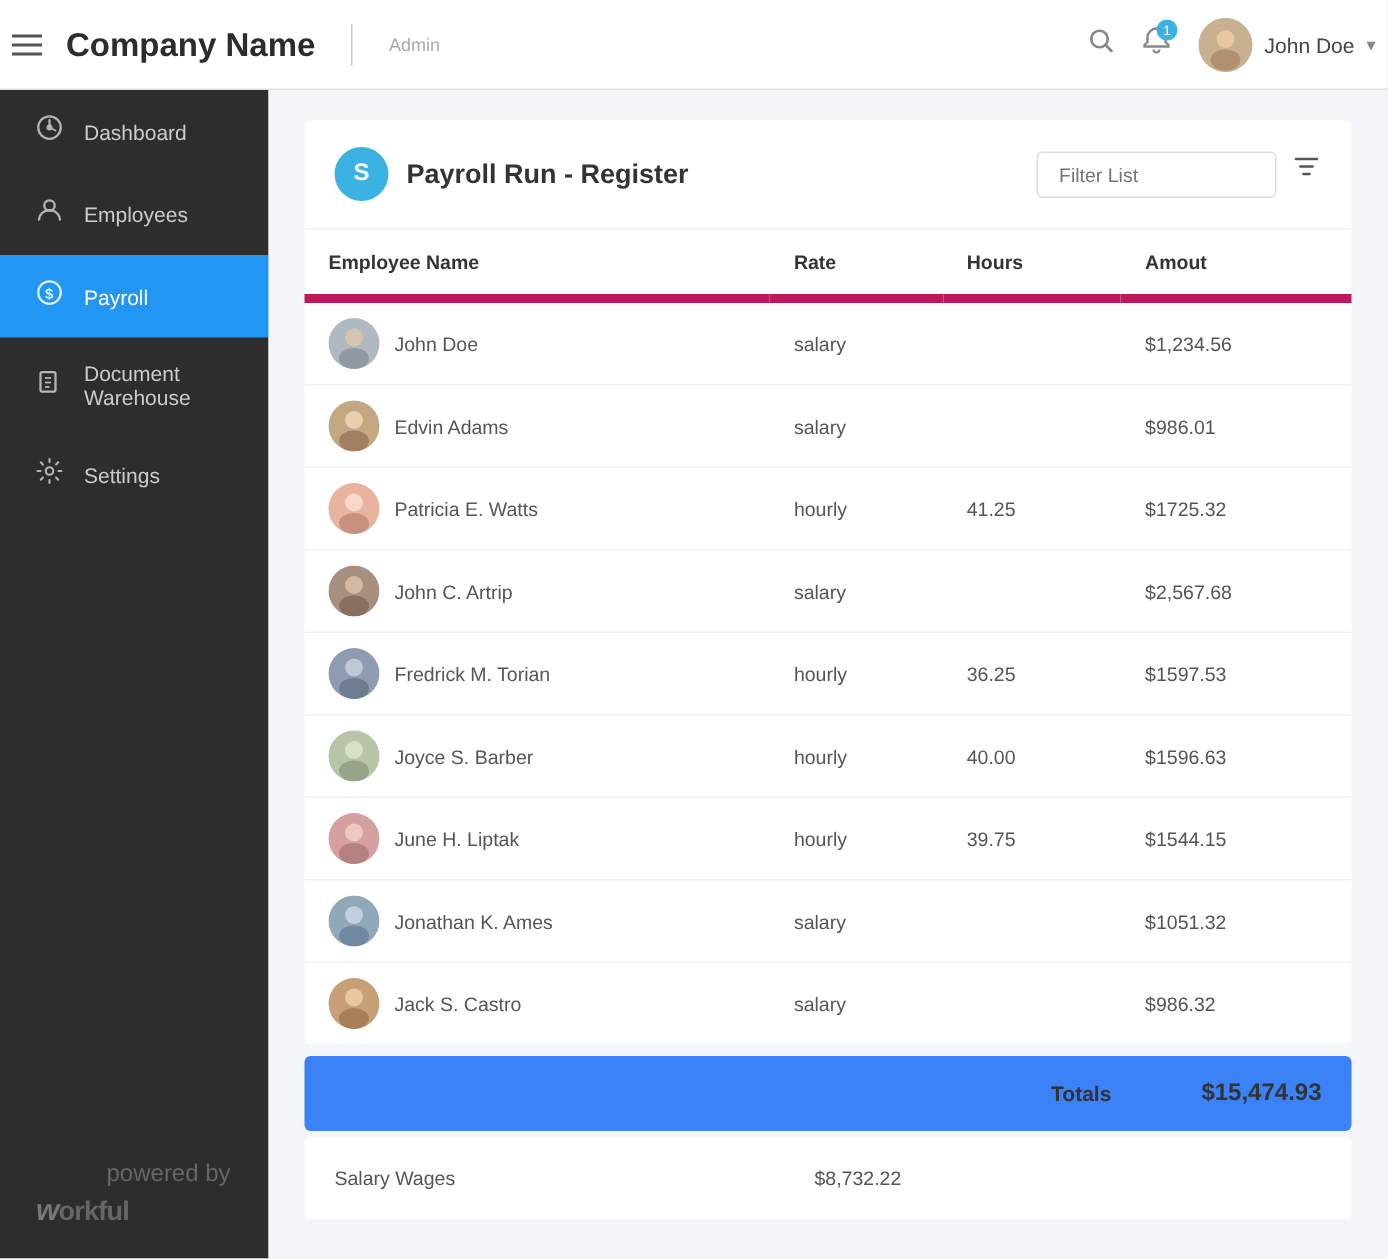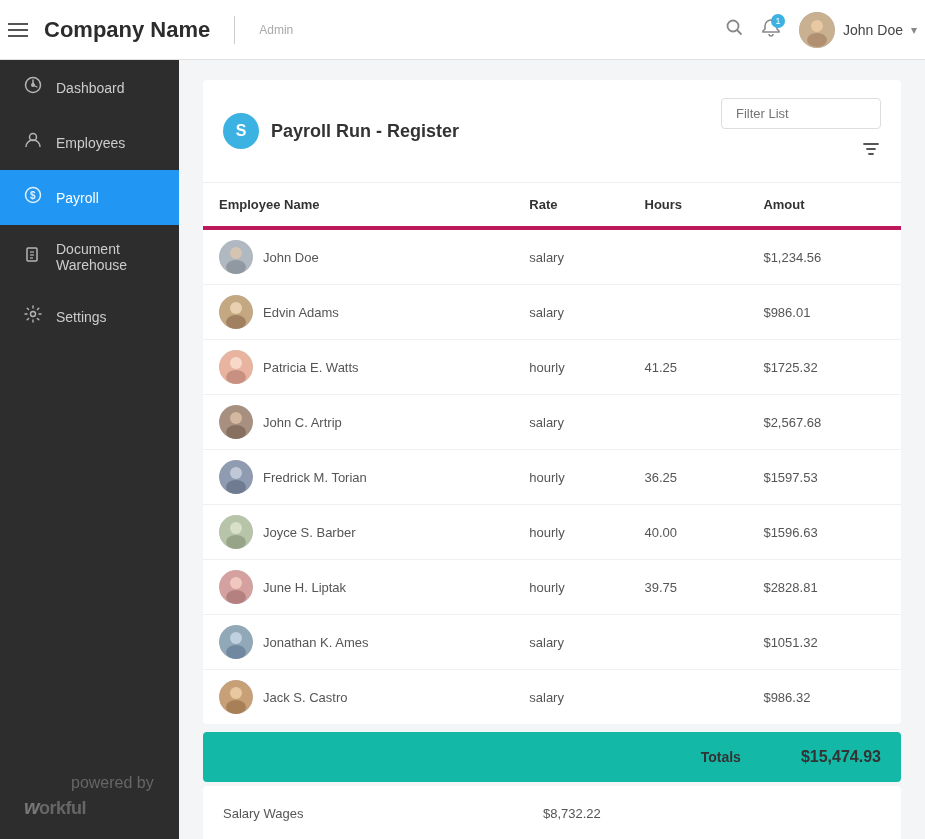--- a/index.html
+++ b/index.html
@@ -73,39 +73,39 @@
       background: #fff;
       border-radius: 4px 4px 0 0;
       padding: 18px 20px;
       display: flex;
       align-items: center;
       border-bottom: 1px solid #eee;
     }
     .page-title-area { display: flex; align-items: center; gap: 12px; flex: 1; }
     .payroll-icon { width: 36px; height: 36px; border-radius: 50%; background: #3cb2e2; display: flex; align-items: center; justify-content: center; color: #fff; font-size: 16px; font-weight: 700; }
     .page-title { font-size: 18px; font-weight: 600; color: #333; }
-    .filter-area { display: flex; align-items: flex-end; gap: 10px; flex-direction: column; }
+    .filter-area { display: flex; align-items: flex-start; gap: 10px; }
     .filter-input {
       border: 1px solid #ddd;
       border-radius: 4px;
       padding: 7px 14px;
       font-size: 13px;
       color: #999;
       width: 160px;
       outline: none;
     }
     .filter-icon { font-size: 18px; color: #666; cursor: pointer; }
 
     
     .table-container {
       background: #fff;
       border-radius: 0 0 4px 4px;
     }
     table { width: 100%; border-collapse: collapse; }
-    thead tr { border-bottom: 4px solid #be185d; }
+    thead tr { border-bottom: 6px solid #be185d; }
     thead th {
       text-align: left;
       padding: 14px 16px;
       font-size: 13px;
       font-weight: 700;
       color: #333;
     }
     tbody tr { border-bottom: 1px solid #f0f0f0; }
     tbody tr:last-child { border-bottom: none; }
     tbody td {
@@ -118,21 +118,21 @@
     .emp-avatar {
       width: 34px; height: 34px; border-radius: 50%;
       background: #ccc; overflow: hidden;
       display: flex; align-items: center; justify-content: center;
       font-size: 13px; color: #666; font-weight: 600;
       flex-shrink: 0;
     }
 
     
     .totals-row {
-      background: #14b8a6;
+      background: #3b82f6;
       margin-top: 8px;
       border-radius: 4px;
       padding: 16px 20px;
       display: flex;
       justify-content: flex-end;
       align-items: center;
       gap: 60px;
     }
     .totals-label { font-size: 14px; font-weight: 700; color: #333; }
     .totals-amount { font-size: 16px; font-weight: 700; color: #333; }
@@ -405,21 +405,21 @@
                       <circle cx="17" cy="17" r="17" fill="#d4a0a0"></circle>
                       <circle cx="17" cy="13" r="6" fill="#f0c8c0"></circle>
                       <ellipse cx="17" cy="27" rx="10" ry="7" fill="#b48080"></ellipse>
                     </svg>
                   </div>
           <span>June H. Liptak</span>
         </div>
       </td>
       <td>hourly</td>
       <td>39.75</td>
-      <td>$2828.81</td>
+      <td>$1544.15</td>
     </tr>
             <tr>
       <td>
         <div class="employee-cell">
           <div class="emp-avatar">
                     <svg width="34" height="34" viewBox="0 0 34 34">
                       <circle cx="17" cy="17" r="17" fill="#90a8b8"></circle>
                       <circle cx="17" cy="13" r="6" fill="#c0d0e0"></circle>
                       <ellipse cx="17" cy="27" rx="10" ry="7" fill="#7088a0"></ellipse>
                     </svg>

